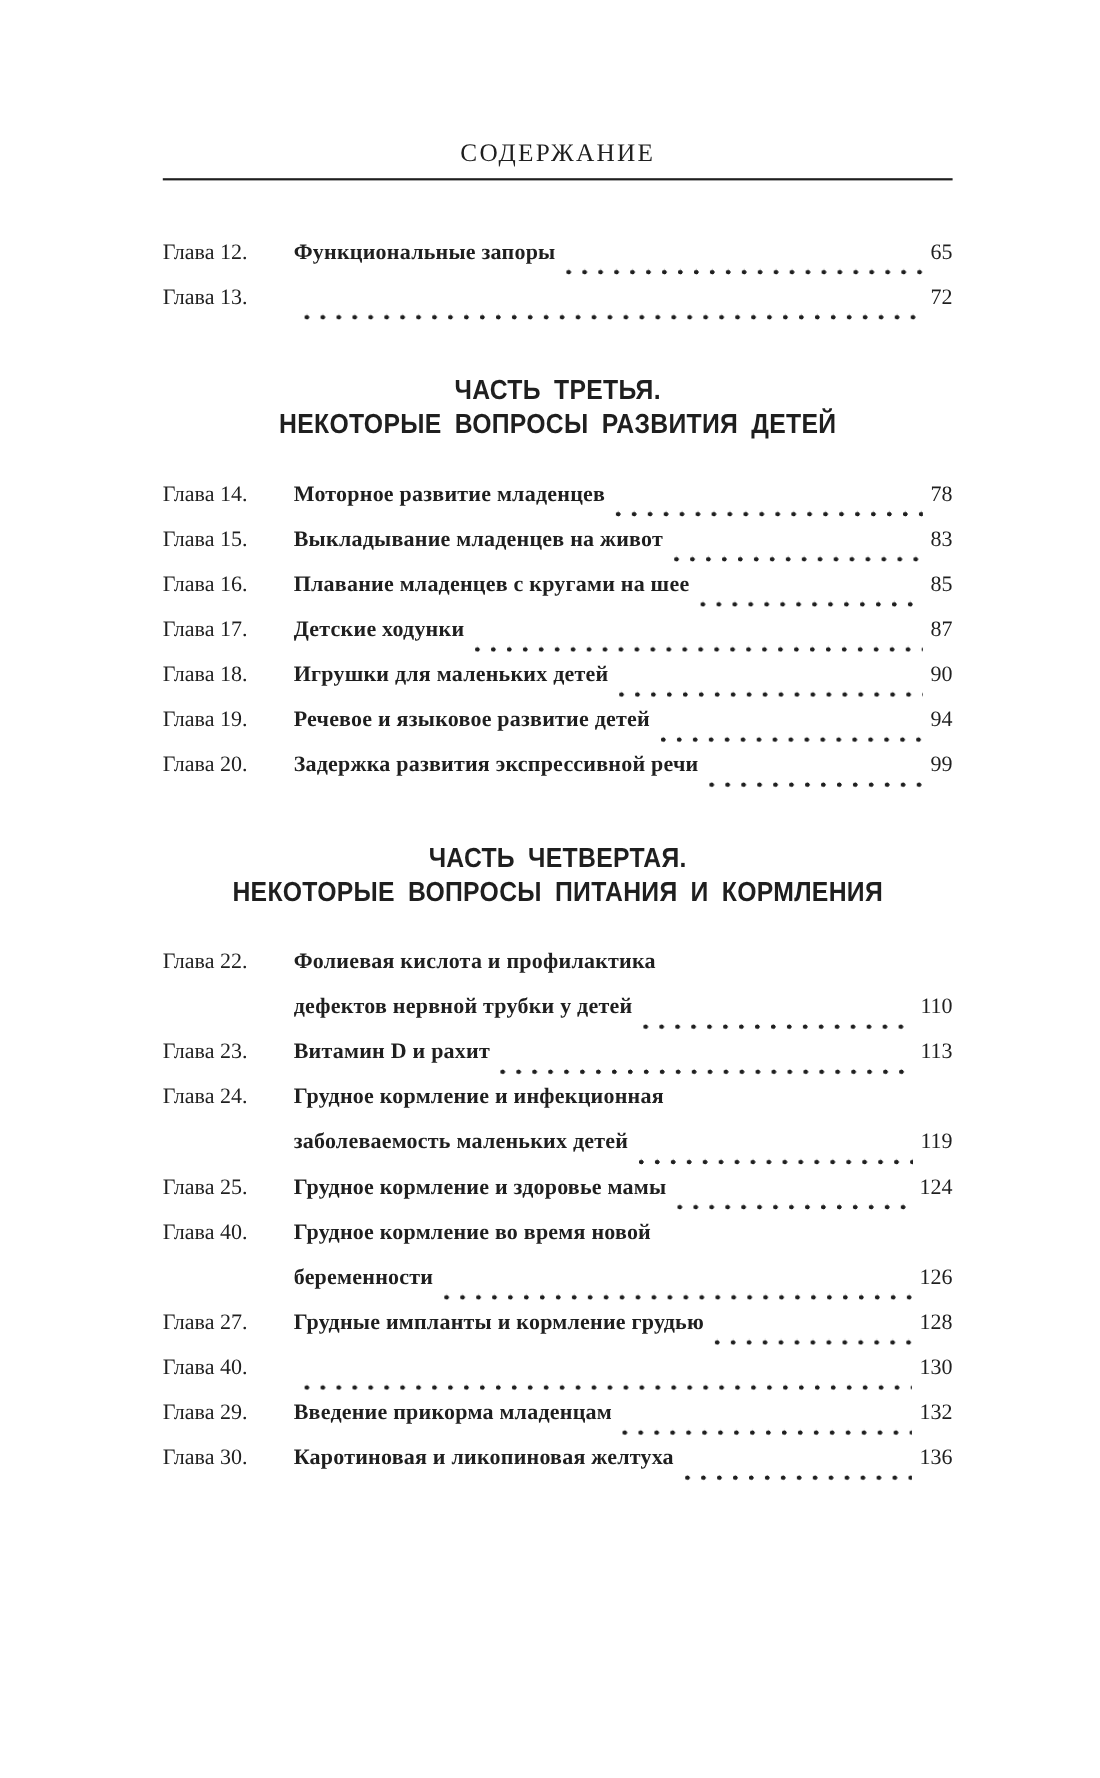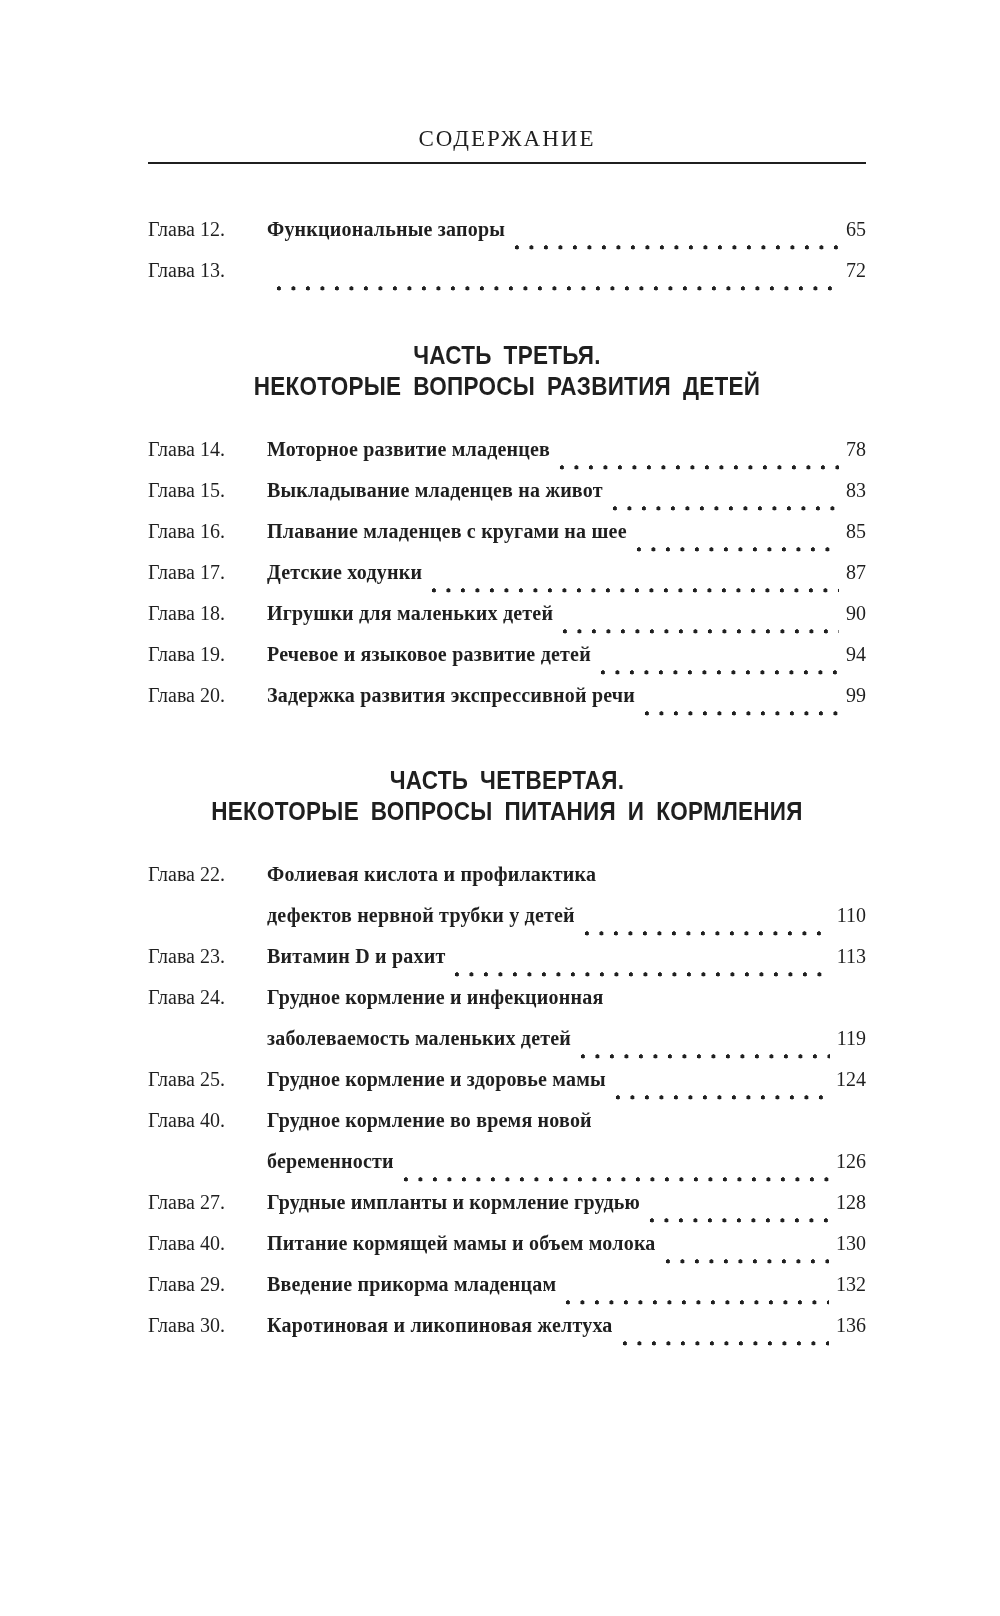--- a/index.html
+++ b/index.html
@@ -259,21 +259,20 @@
             <span class="title-text">Грудные импланты и кормление грудью</span>
             <span class="leader"></span>
             <span class="page">128</span>
           </div>
         </div>
       </div>
       <div class="entry">
         <div class="label">Глава 40.</div>
         <div class="lines">
           <div class="line">
-            <span class="title-text">Питание кормящей мамы и объем молока</span>
             <span class="leader"></span>
             <span class="page">130</span>
           </div>
         </div>
       </div>
       <div class="entry">
         <div class="label">Глава 29.</div>
         <div class="lines">
           <div class="line">
             <span class="title-text">Введение прикорма младенцам</span>

